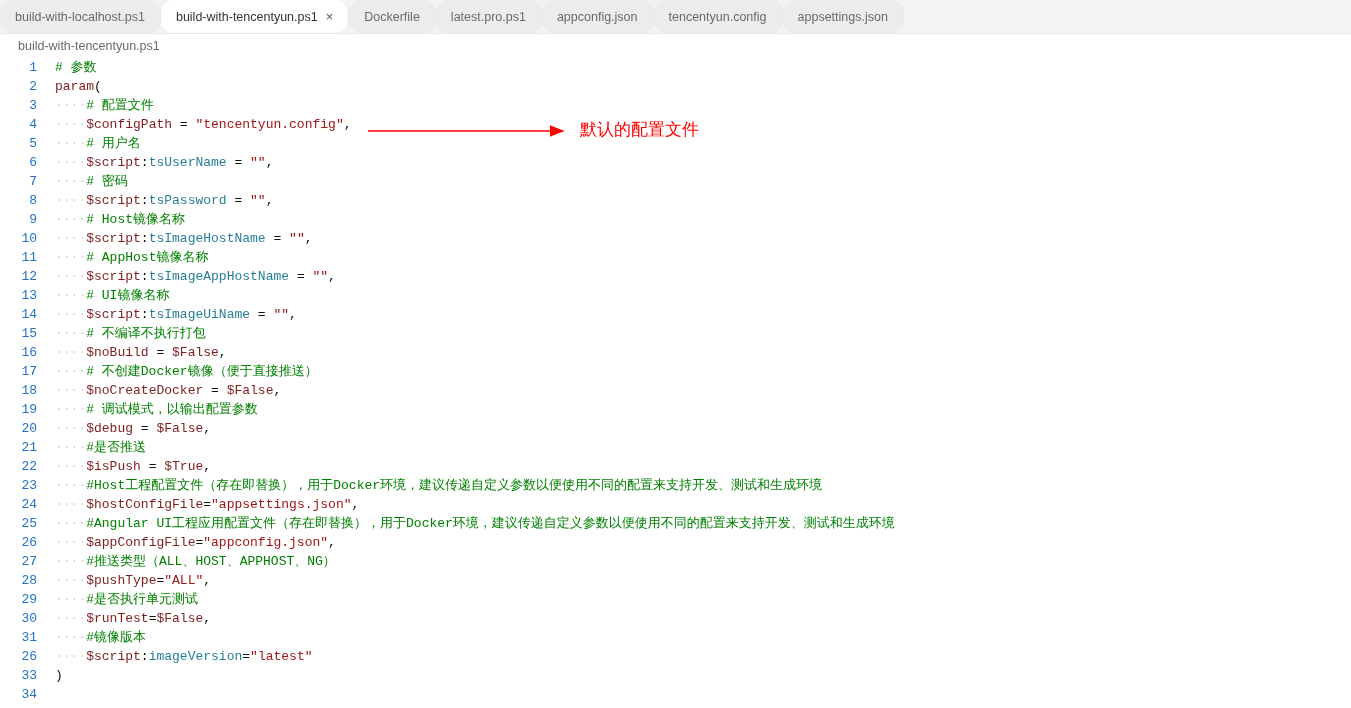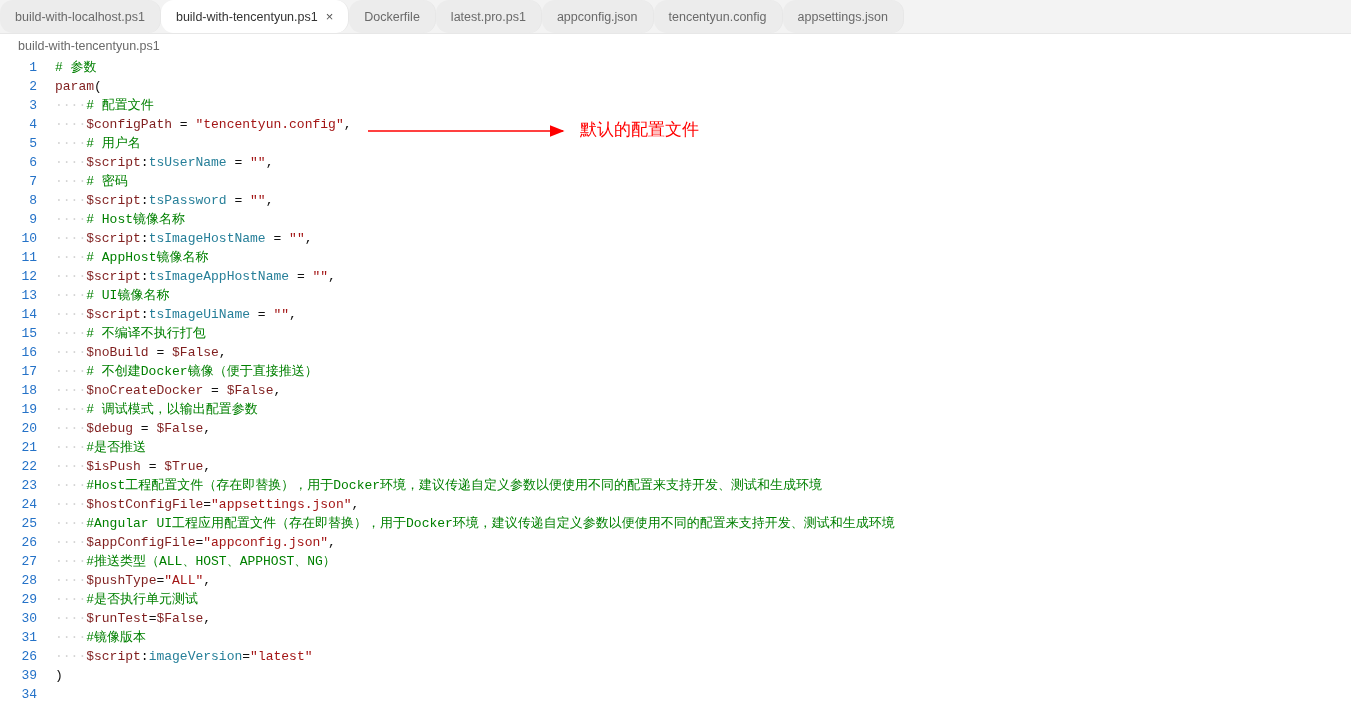--- a/index.html
+++ b/index.html
@@ -149,21 +149,21 @@
       <div>23</div>
       <div>24</div>
       <div>25</div>
       <div>26</div>
       <div>27</div>
       <div>28</div>
       <div>29</div>
       <div>30</div>
       <div>31</div>
       <div>26</div>
-      <div>39</div>
+      <div>33</div>
       <div>34</div>
     </div>
   <div class="code" id="code"><div class="line"><span class="cm-green"># 参数</span></div><div class="line"><span class="cm-blue">param</span><span class="cm-black">(</span></div><div class="line"><span class="ws">····</span><span class="cm-green"># 配置文件</span></div><div class="line"><span class="ws">····</span><span class="cm-blue">$configPath</span><span class="cm-black"> = </span><span class="cm-darkred">"tencentyun.config"</span><span class="cm-black">,</span></div><div class="line"><span class="ws">····</span><span class="cm-green"># 用户名</span></div><div class="line"><span class="ws">····</span><span class="cm-blue">$script</span><span class="cm-black">:</span><span class="cm-type">tsUserName</span><span class="cm-black"> = </span><span class="cm-darkred">""</span><span class="cm-black">,</span></div><div class="line"><span class="ws">····</span><span class="cm-green"># 密码</span></div><div class="line"><span class="ws">····</span><span class="cm-blue">$script</span><span class="cm-black">:</span><span class="cm-type">tsPassword</span><span class="cm-black"> = </span><span class="cm-darkred">""</span><span class="cm-black">,</span></div><div class="line"><span class="ws">····</span><span class="cm-green"># Host镜像名称</span></div><div class="line"><span class="ws">····</span><span class="cm-blue">$script</span><span class="cm-black">:</span><span class="cm-type">tsImageHostName</span><span class="cm-black"> = </span><span class="cm-darkred">""</span><span class="cm-black">,</span></div><div class="line"><span class="ws">····</span><span class="cm-green"># AppHost镜像名称</span></div><div class="line"><span class="ws">····</span><span class="cm-blue">$script</span><span class="cm-black">:</span><span class="cm-type">tsImageAppHostName</span><span class="cm-black"> = </span><span class="cm-darkred">""</span><span class="cm-black">,</span></div><div class="line"><span class="ws">····</span><span class="cm-green"># UI镜像名称</span></div><div class="line"><span class="ws">····</span><span class="cm-blue">$script</span><span class="cm-black">:</span><span class="cm-type">tsImageUiName</span><span class="cm-black"> = </span><span class="cm-darkred">""</span><span class="cm-black">,</span></div><div class="line"><span class="ws">····</span><span class="cm-green"># 不编译不执行打包</span></div><div class="line"><span class="ws">····</span><span class="cm-blue">$noBuild</span><span class="cm-black"> = </span><span class="cm-blue">$False</span><span class="cm-black">,</span></div><div class="line"><span class="ws">····</span><span class="cm-green"># 不创建Docker镜像（便于直接推送）</span></div><div class="line"><span class="ws">····</span><span class="cm-blue">$noCreateDocker</span><span class="cm-black"> = </span><span class="cm-blue">$False</span><span class="cm-black">,</span></div><div class="line"><span class="ws">····</span><span class="cm-green"># 调试模式，以输出配置参数</span></div><div class="line"><span class="ws">····</span><span class="cm-blue">$debug</span><span class="cm-black"> = </span><span class="cm-blue">$False</span><span class="cm-black">,</span></div><div class="line"><span class="ws">····</span><span class="cm-green">#是否推送</span></div><div class="line"><span class="ws">····</span><span class="cm-blue">$isPush</span><span class="cm-black"> = </span><span class="cm-blue">$True</span><span class="cm-black">,</span></div><div class="line"><span class="ws">····</span><span class="cm-green">#Host工程配置文件（存在即替换），用于Docker环境，建议传递自定义参数以便使用不同的配置来支持开发、测试和生成环境</span></div><div class="line"><span class="ws">····</span><span class="cm-blue">$hostConfigFile</span><span class="cm-black">=</span><span class="cm-darkred">"appsettings.json"</span><span class="cm-black">,</span></div><div class="line"><span class="ws">····</span><span class="cm-green">#Angular UI工程应用配置文件（存在即替换），用于Docker环境，建议传递自定义参数以便使用不同的配置来支持开发、测试和生成环境</span></div><div class="line"><span class="ws">····</span><span class="cm-blue">$appConfigFile</span><span class="cm-black">=</span><span class="cm-darkred">"appconfig.json"</span><span class="cm-black">,</span></div><div class="line"><span class="ws">····</span><span class="cm-green">#推送类型（ALL、HOST、APPHOST、NG）</span></div><div class="line"><span class="ws">····</span><span class="cm-blue">$pushType</span><span class="cm-black">=</span><span class="cm-darkred">"ALL"</span><span class="cm-black">,</span></div><div class="line"><span class="ws">····</span><span class="cm-green">#是否执行单元测试</span></div><div class="line"><span class="ws">····</span><span class="cm-blue">$runTest</span><span class="cm-black">=</span><span class="cm-blue">$False</span><span class="cm-black">,</span></div><div class="line"><span class="ws">····</span><span class="cm-green">#镜像版本</span></div><div class="line"><span class="ws">····</span><span class="cm-blue">$script</span><span class="cm-black">:</span><span class="cm-type">imageVersion</span><span class="cm-black">=</span><span class="cm-darkred">"latest"</span></div><div class="line"><span class="cm-black">)</span></div><div class="line"></div></div>
 </div>
 
 <svg class="arrow" width="210" height="20">
   <defs>
     <marker id="ah" markerWidth="10" markerHeight="8" refX="9" refY="4" orient="auto">
       <path d="M0,0 L10,4 L0,8 Z" fill="#ff0000"></path>
     </marker>

